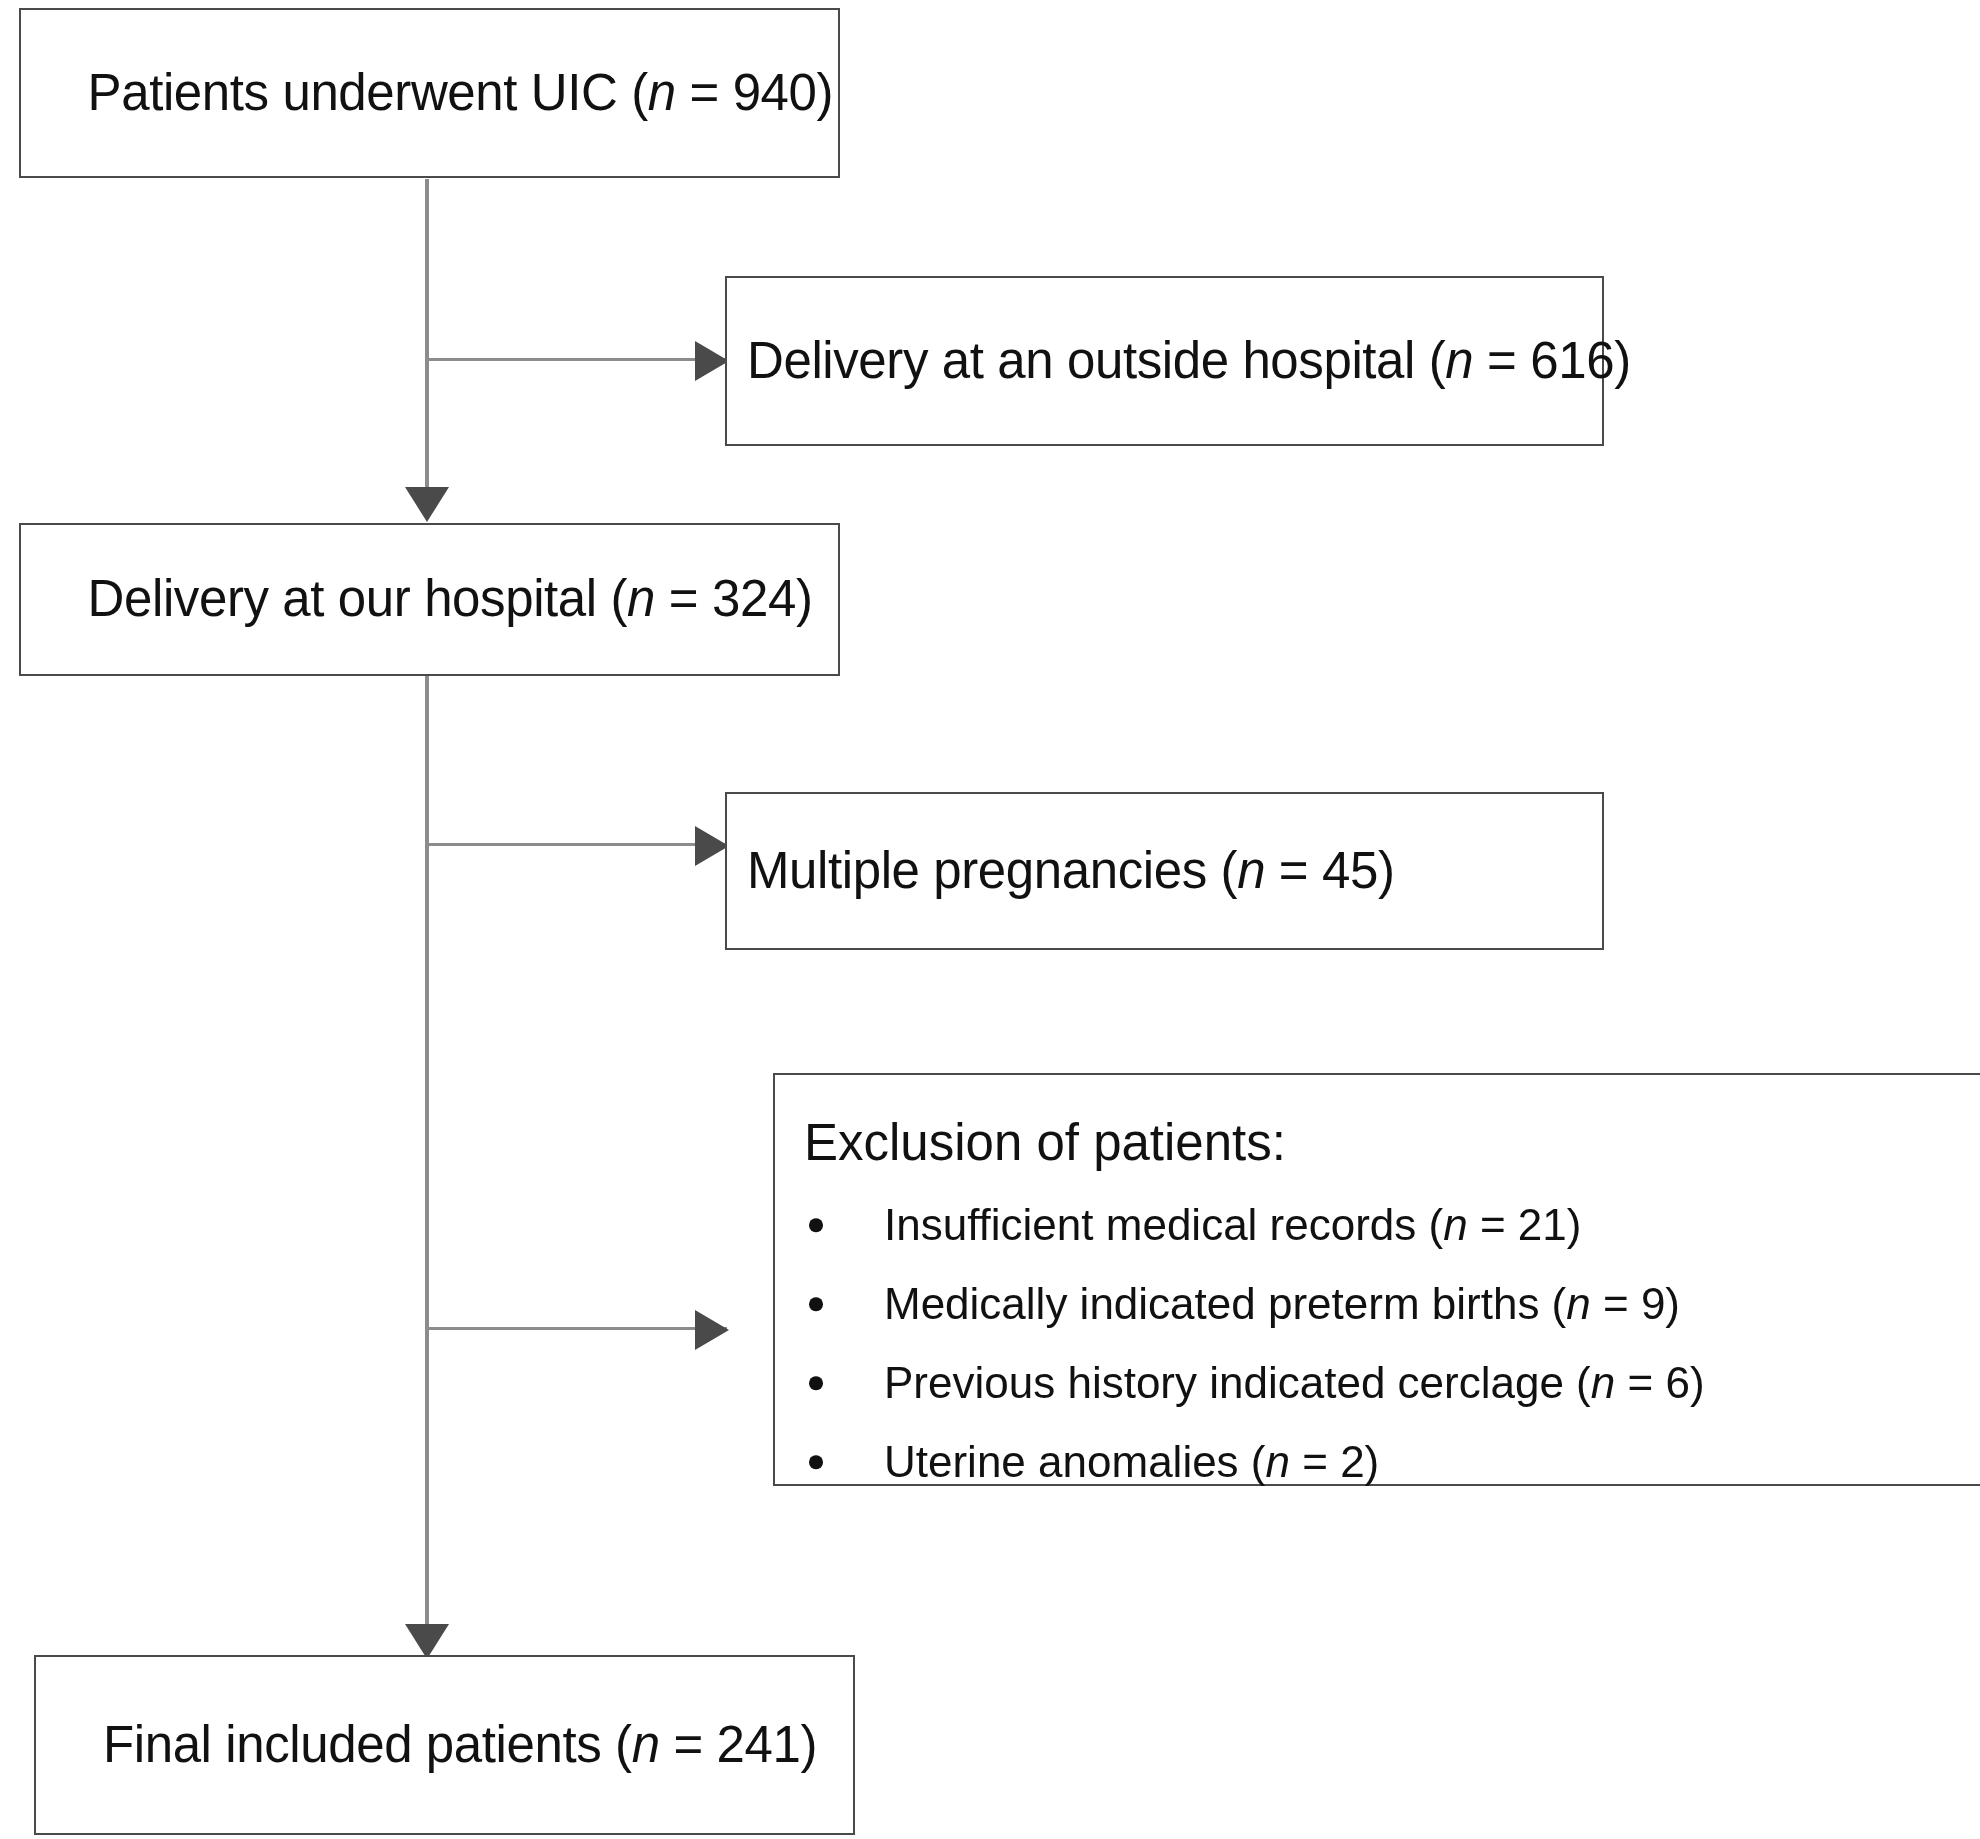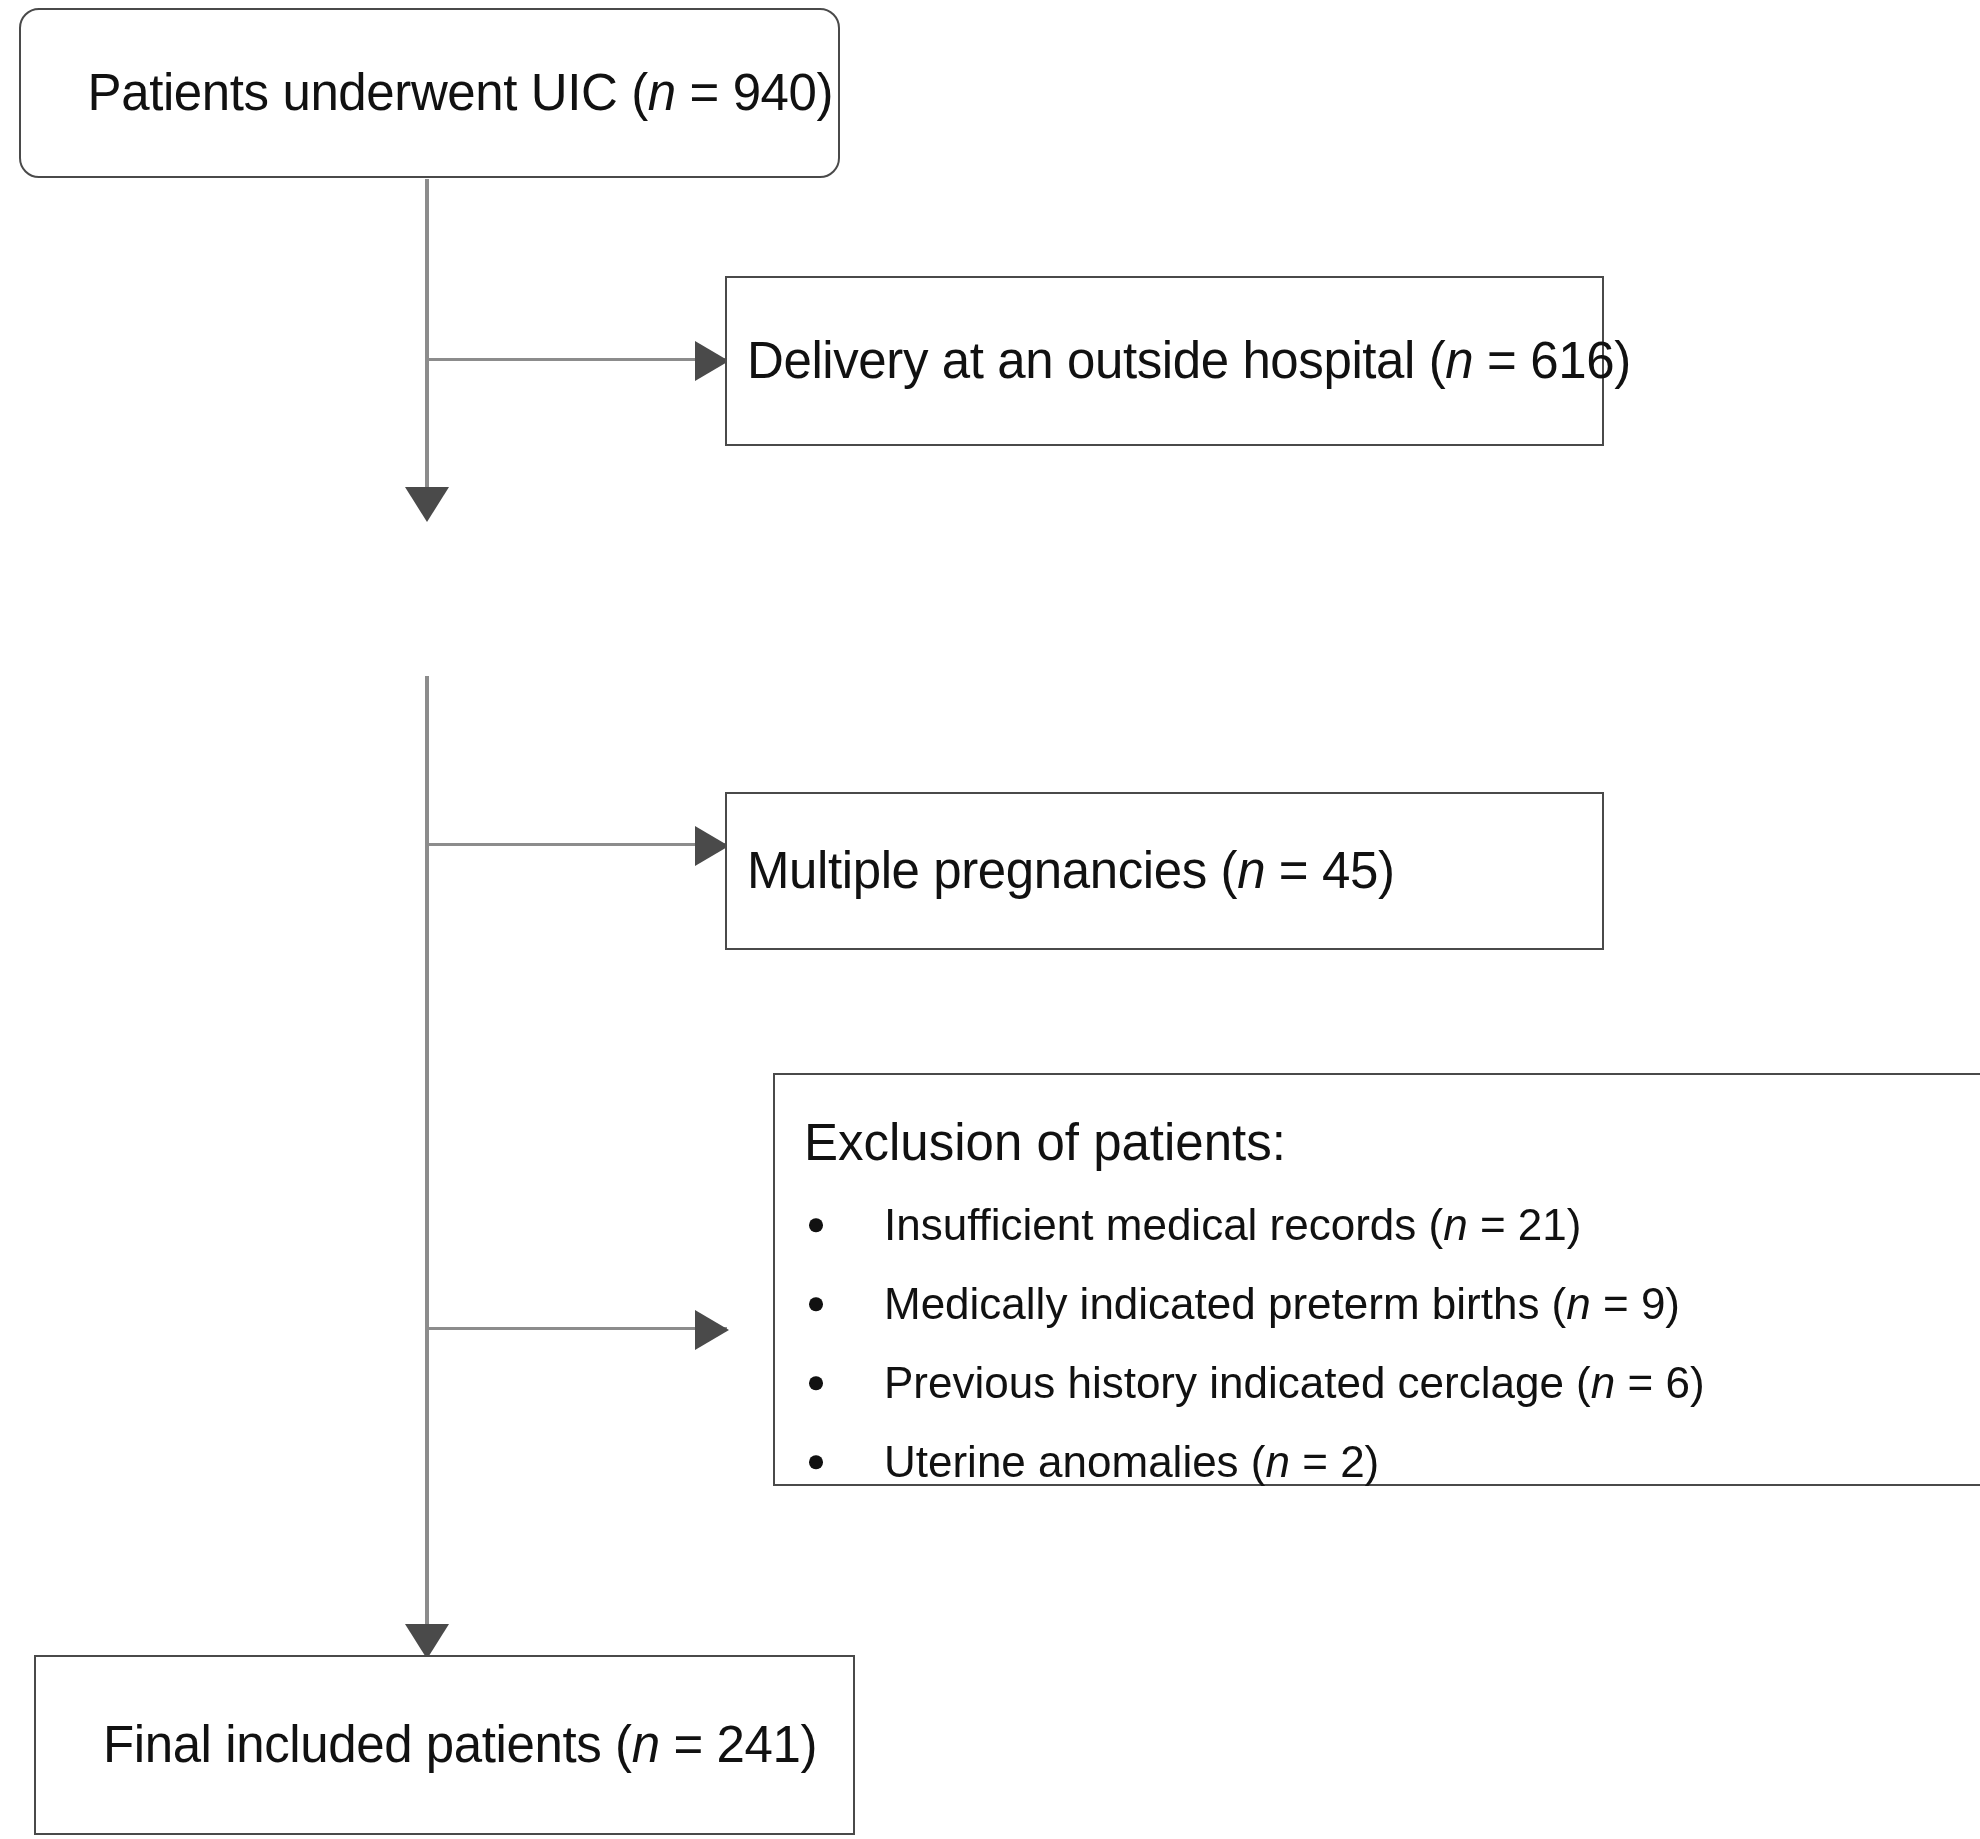--- a/index.html
+++ b/index.html
@@ -26,21 +26,21 @@
     display: flex;
     align-items: center;
   }
   .node-label {
     font-size: 51px;
     line-height: 1.15;
     letter-spacing: -0.4px;
     white-space: nowrap;
   }
   
-  #node-uic        { left: 18.6px;  top: 8.4px;   width: 821px;  height: 170px; border-radius: 20px; }
+  #node-uic        { left: 18.6px;  top: 8.4px;   width: 821px;  height: 170px; }
   #node-our        { left: 18.6px;  top: 523px;  width: 821px;  height: 153px; }
   #node-final      { left: 34px;  top: 1655px; width: 821px;  height: 180px; }
   #node-uic   .node-label,
   #node-our   .node-label,
   #node-final .node-label { padding-left: 67px; }
 
   
   #node-outside    { left: 725px; top: 276px;  width: 879px; height: 170px; }
   #node-multiple   { left: 725px; top: 792px;  width: 879px; height: 158px; }
   #node-exclusion  { left: 725px; top: 1073px; width: 1235px; height: 413px;
@@ -134,20 +134,23 @@
   <div class="arrow-right" style="left:695px; top:1310px;"></div>
 
   <div class="node" id="node-uic">
     <div class="node-label"><span>Patients underwent UIC  (</span><span class="nvar">n</span><span> = 940)</span></div>
   </div>
 
   <div class="node" id="node-outside">
     <div class="node-label"><span>Delivery at an outside hospital (</span><span class="nvar">n</span><span> = 616)</span></div>
   </div>
 
+  <div class="node" id="node-our">
+    <div class="node-label"><span>Delivery at our hospital  (</span><span class="nvar">n</span><span> = 324)</span></div>
+  </div>
 
   <div class="node" id="node-multiple">
     <div class="node-label"><span>Multiple pregnancies  (</span><span class="nvar">n</span><span> = 45)</span></div>
   </div>
 
   <div class="node" id="node-exclusion">
     <div class="excl-wrap">
       <div class="excl-heading">Exclusion of patients:</div>
       <ul class="excl-list">
         <li class="excl-item">

